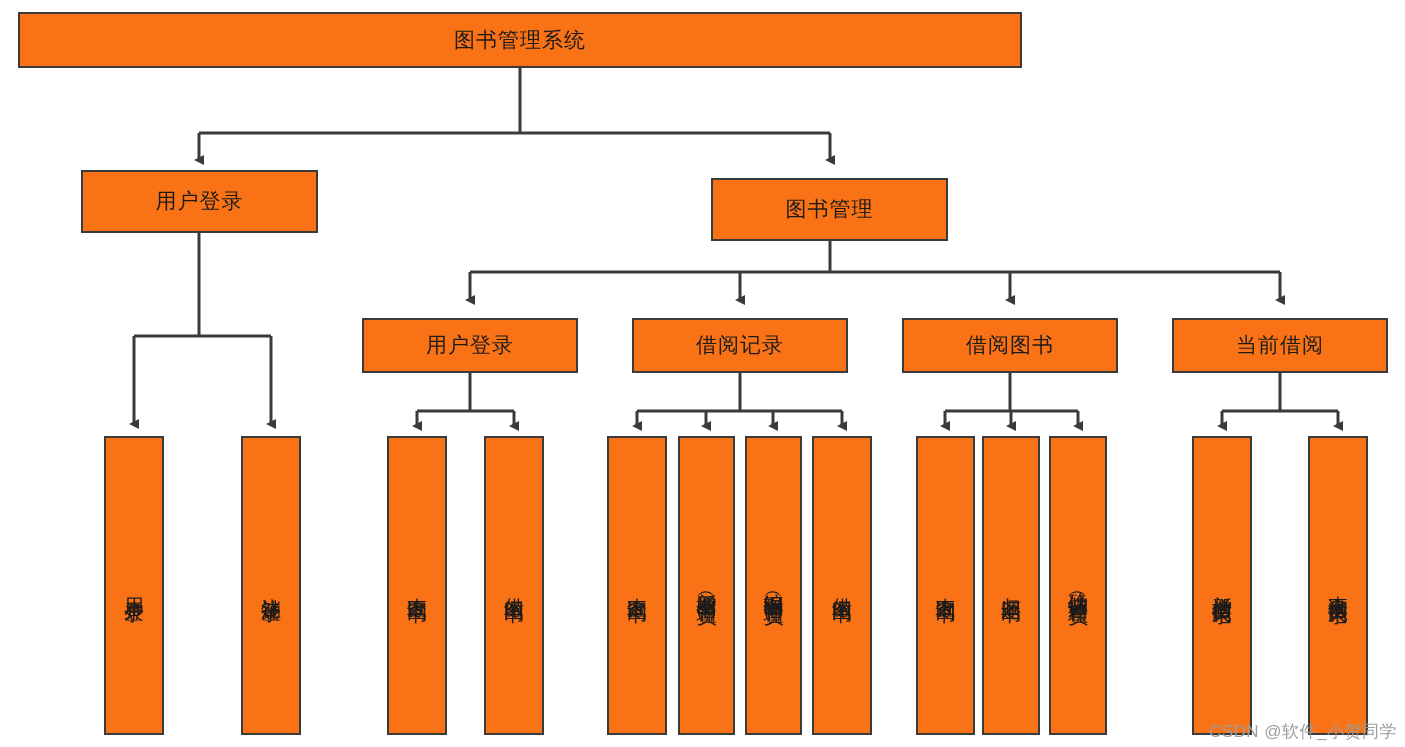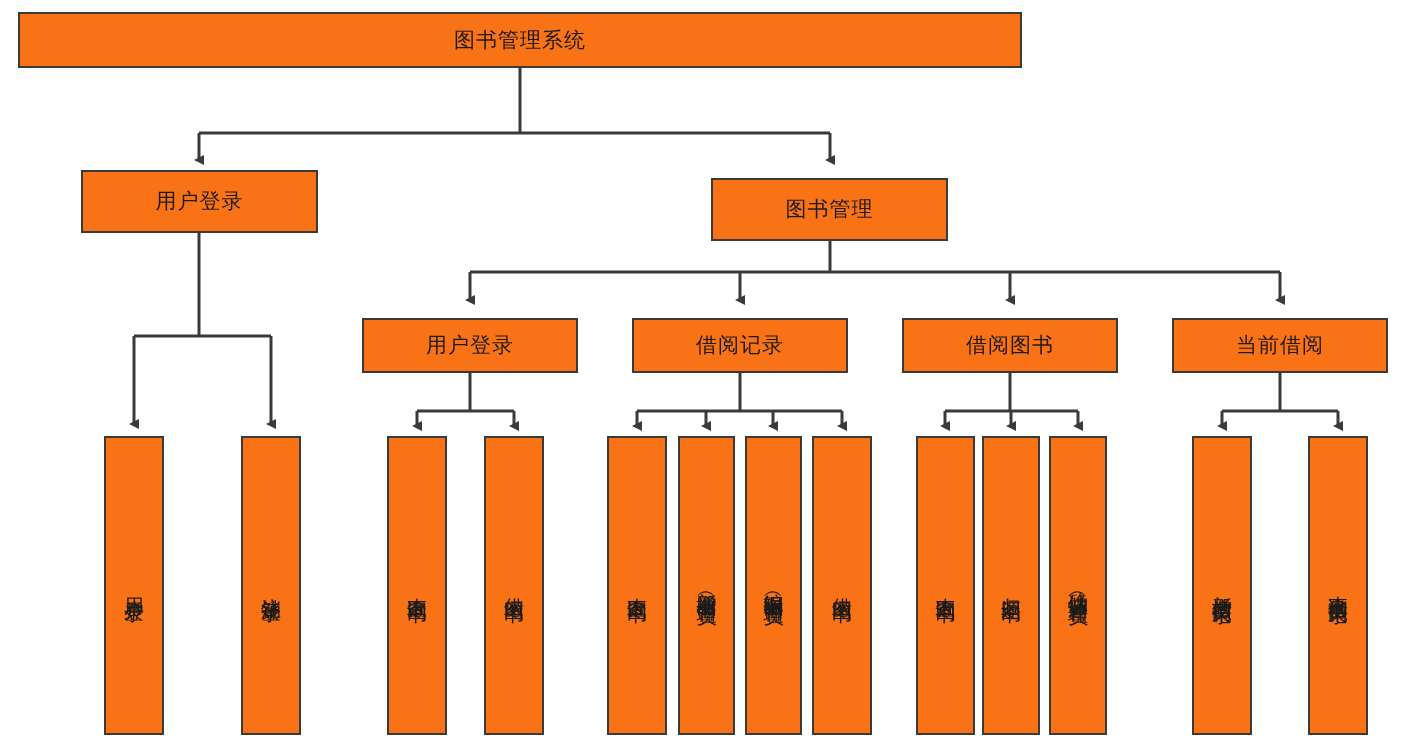--- a/index.html
+++ b/index.html
@@ -185,14 +185,15 @@
     <span class="vtext">确认归还（管理员）</span>
   </div>
 
   <div class="node v" style="left:1192px; top:436px; width:60px; height:299px;">
     <span class="vtext">新增借阅记录</span>
   </div>
   <div class="node v" style="left:1308px; top:436px; width:60px; height:299px;">
     <span class="vtext">查询借阅记录</span>
   </div>
 
+  <div class="watermark">CSDN @软件_小贺同学</div>
 
 </div>
 
 </body></html>

